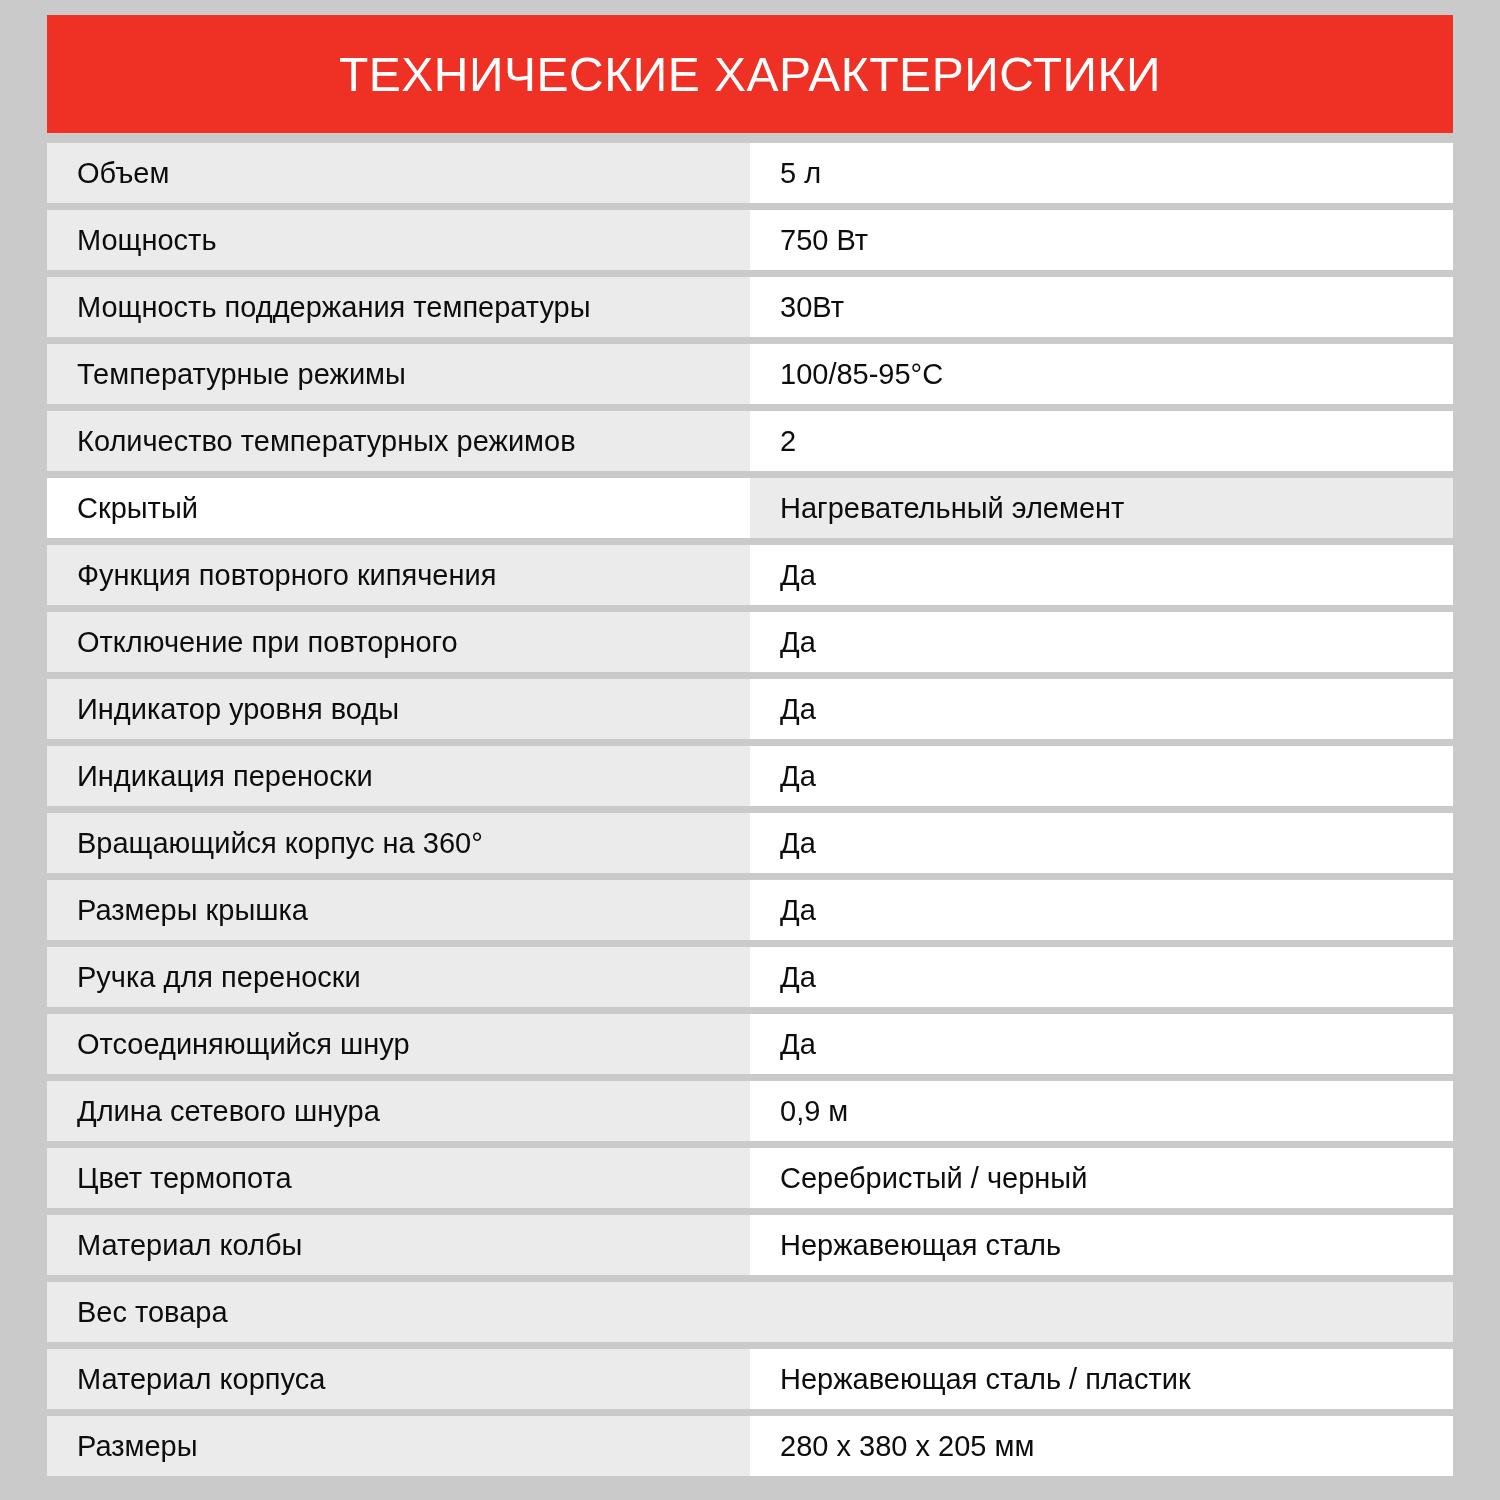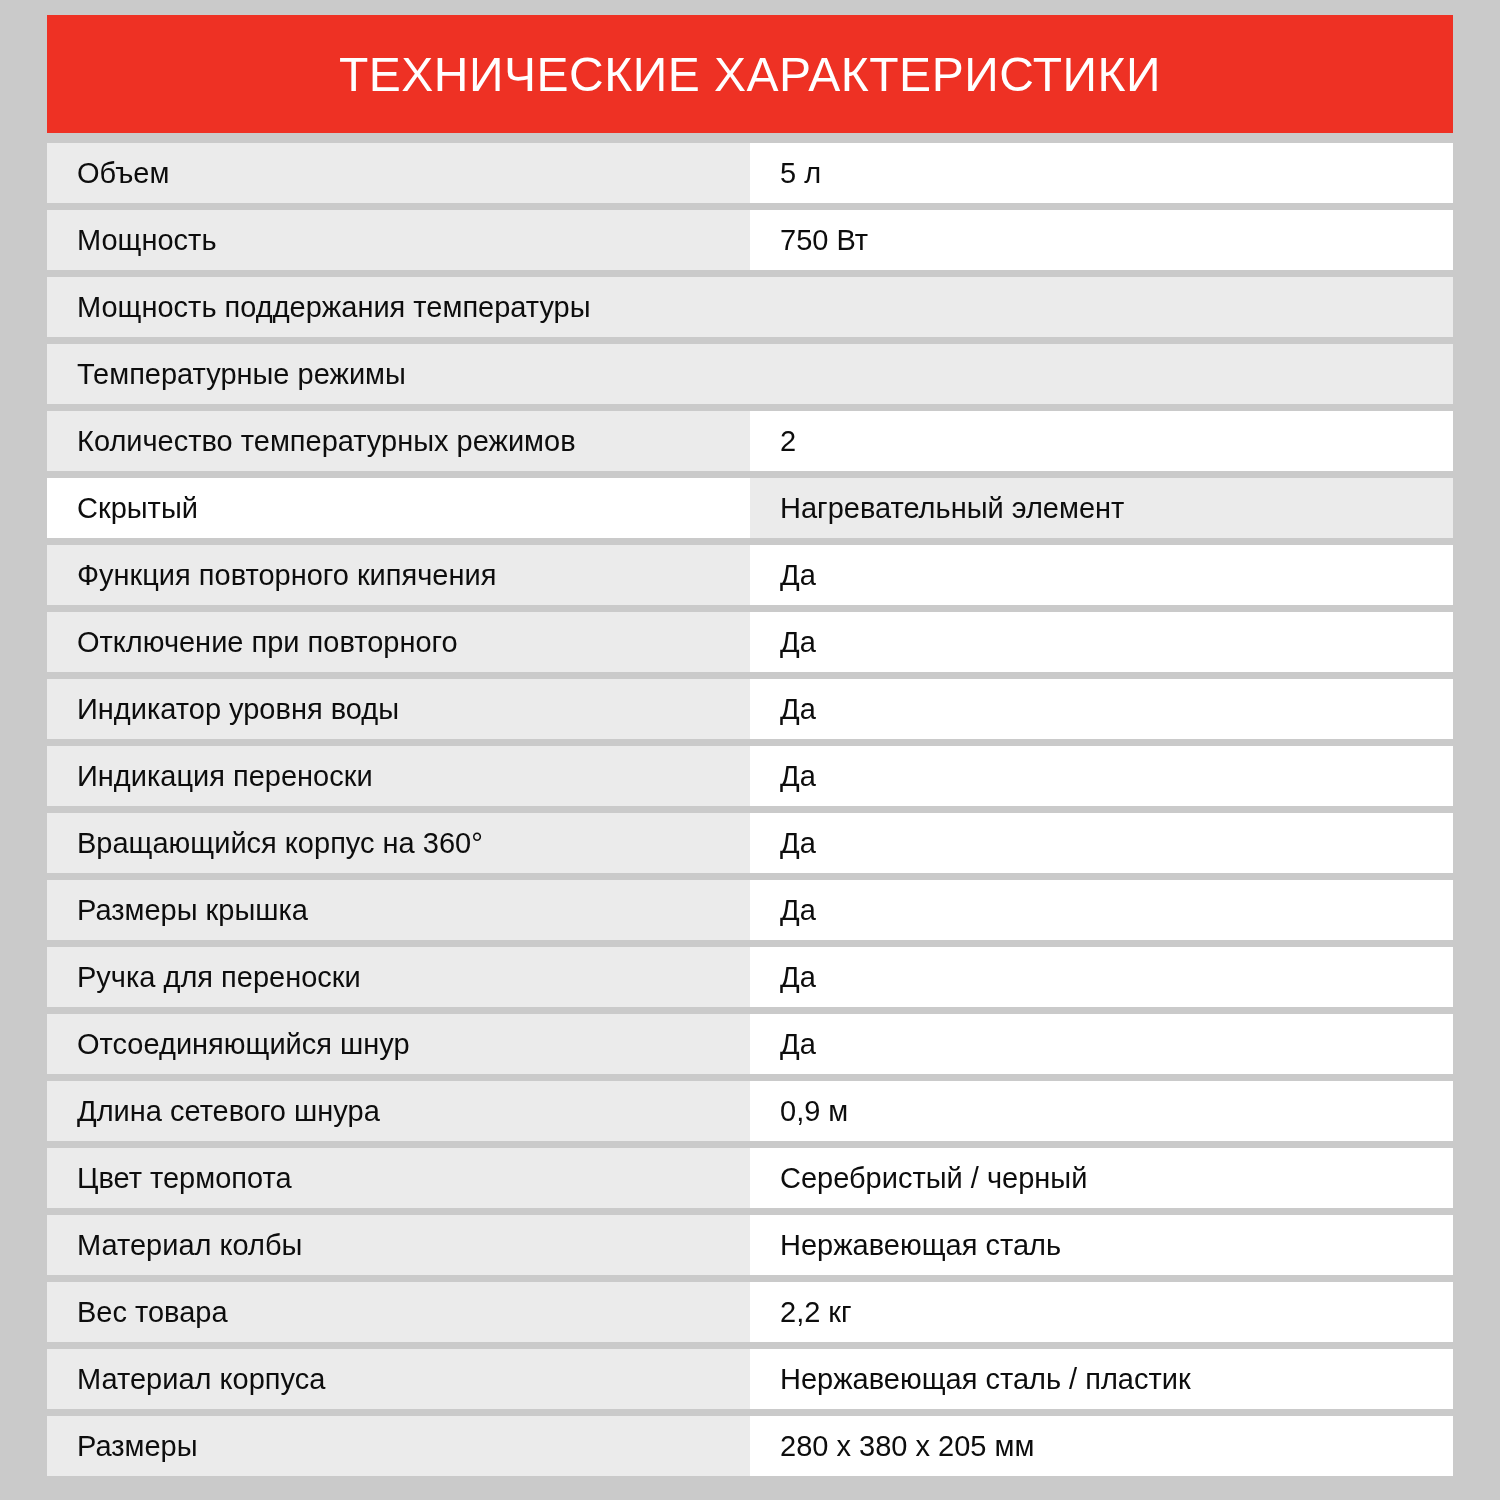--- a/index.html
+++ b/index.html
@@ -85,26 +85,32 @@
     </div>
     <div class="cell value-cell">
       <span>750 Вт</span>
     </div>
   </div>
 
   <div class="spec-row">
     <div class="cell label-cell">
       <span>Мощность поддержания температуры</span>
     </div>
+    <div class="cell value-cell">
+      <span>30Вт</span>
+    </div>
   </div>
 
   <div class="spec-row">
     <div class="cell label-cell">
       <span>Температурные режимы</span>
     </div>
+    <div class="cell value-cell">
+      <span>100/85-95°C</span>
+    </div>
   </div>
 
   <div class="spec-row">
     <div class="cell label-cell">
       <span>Количество температурных режимов</span>
     </div>
     <div class="cell value-cell">
       <span>2</span>
     </div>
   </div>
@@ -213,23 +219,20 @@
       <span>Материал колбы</span>
     </div>
     <div class="cell value-cell">
       <span>Нержавеющая сталь</span>
     </div>
   </div>
 
   <div class="spec-row">
     <div class="cell label-cell">
       <span>Вес товара</span>
-    </div>
-    <div class="cell value-cell">
-      <span>2,2 кг</span>
     </div>
   </div>
 
   <div class="spec-row">
     <div class="cell label-cell">
       <span>Материал корпуса</span>
     </div>
     <div class="cell value-cell">
       <span>Нержавеющая сталь / пластик</span>
     </div>

